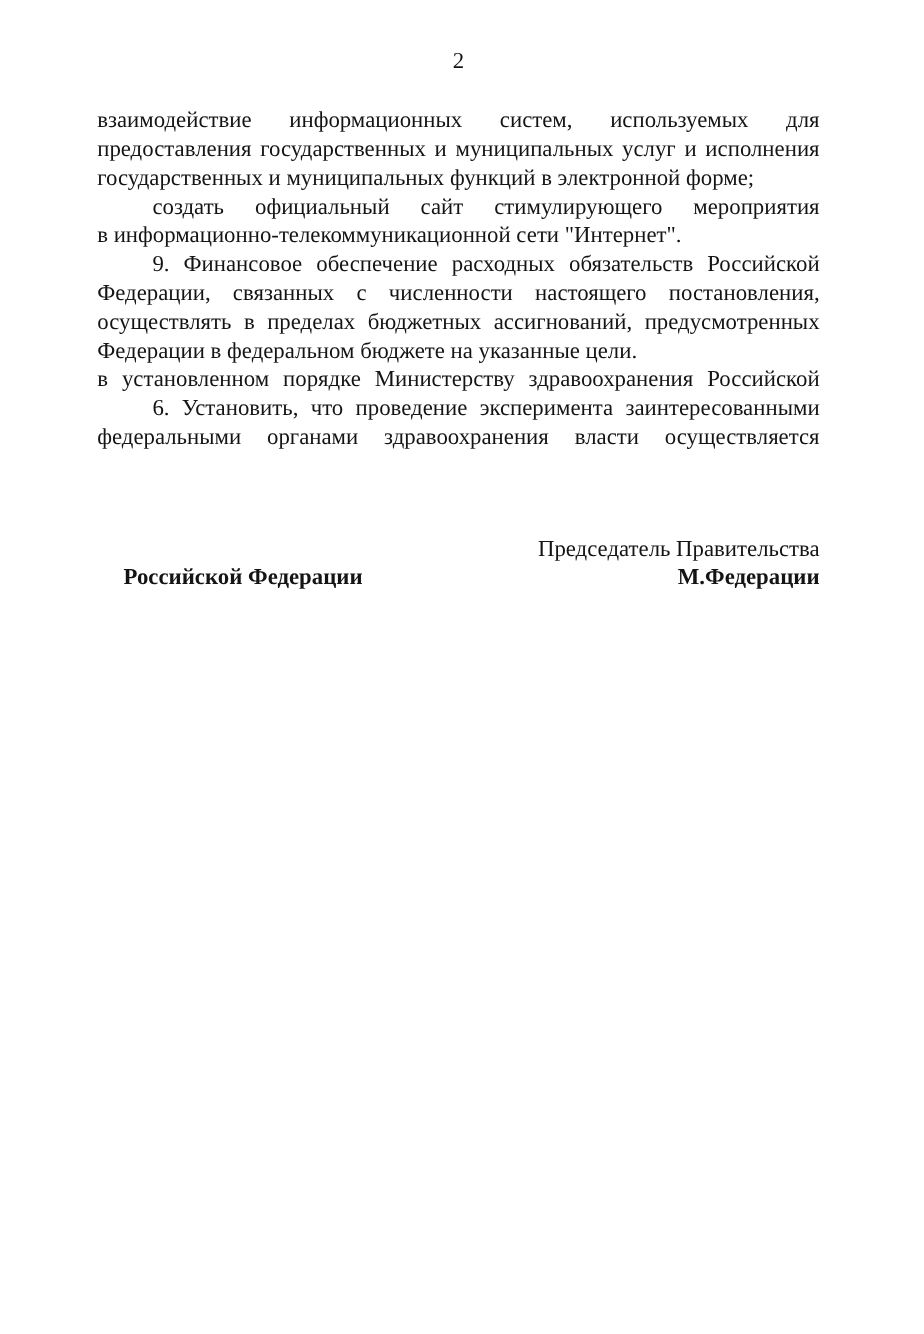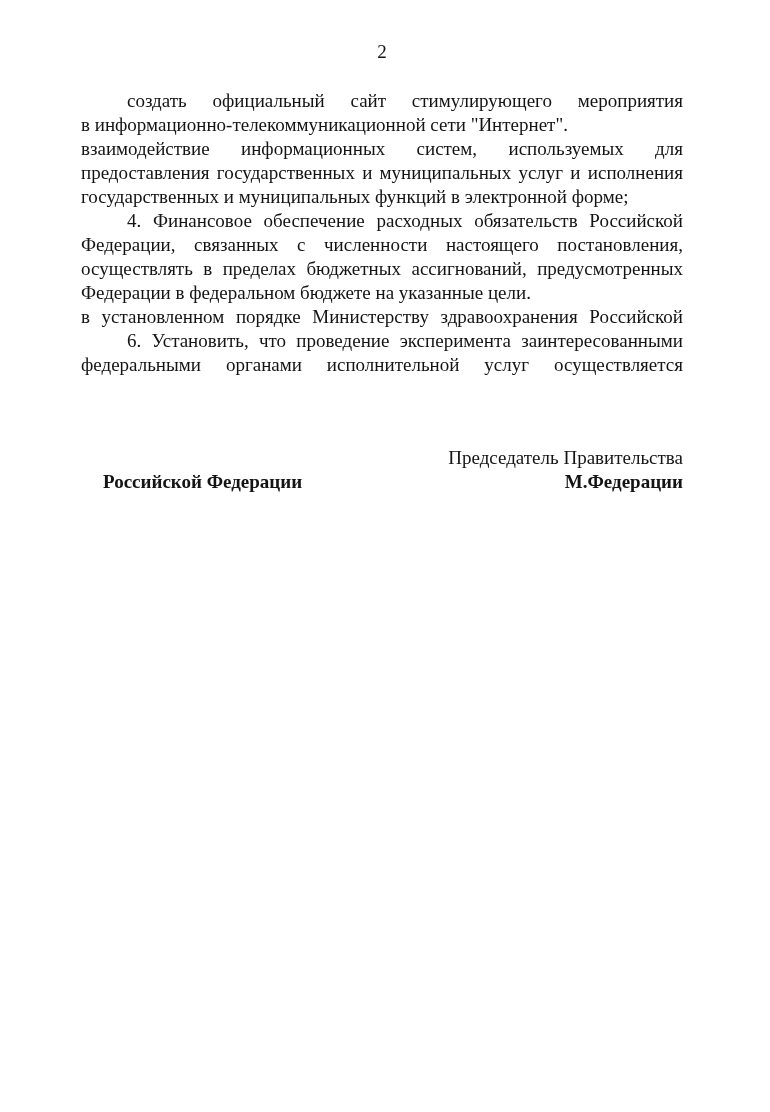--- a/index.html
+++ b/index.html
@@ -70,41 +70,41 @@
 </head>
 <body>
 
 <div class="page">
 
   <div class="page-number">2</div>
 
   <div class="body-text">
 
     <div>
-      <div class="ln indent">создать официальный сайт стимулирующего мероприятия</div>
-      <div class="ln last">в информационно-телекоммуникационной сети "Интернет".</div>
-    </div>
-
-    <div>
       <div class="ln">взаимодействие информационных систем, используемых для</div>
       <div class="ln">предоставления государственных и муниципальных услуг и исполнения</div>
       <div class="ln last">государственных и муниципальных функций в электронной форме;</div>
     </div>
 
     <div>
-      <div class="ln indent">4. Финансовое обеспечение расходных обязательств Российской</div>
+      <div class="ln indent">создать официальный сайт стимулирующего мероприятия</div>
+      <div class="ln last">в информационно-телекоммуникационной сети "Интернет".</div>
+    </div>
+
+    <div>
+      <div class="ln indent">9. Финансовое обеспечение расходных обязательств Российской</div>
       <div class="ln">Федерации, связанных с численности настоящего постановления,</div>
       <div class="ln">осуществлять в пределах бюджетных ассигнований, предусмотренных</div>
       <div class="ln last">Федерации в федеральном бюджете на указанные цели.</div>
       <div class="ln">в установленном порядке Министерству здравоохранения Российской</div>
     </div>
 
     <div>
       <div class="ln indent">6. Установить, что проведение эксперимента заинтересованными</div>
-      <div class="ln">федеральными органами исполнительной услуг осуществляется</div>
+      <div class="ln">федеральными органами здравоохранения власти осуществляется</div>
     </div>
 
   </div>
 
   <div class="signature">
     <div class="sig-title">Председатель Правительства</div>
     <div class="sig-row">
       <span class="sig-org">Российской Федерации</span>
       <span class="sig-name">М.Федерации</span>
     </div>

